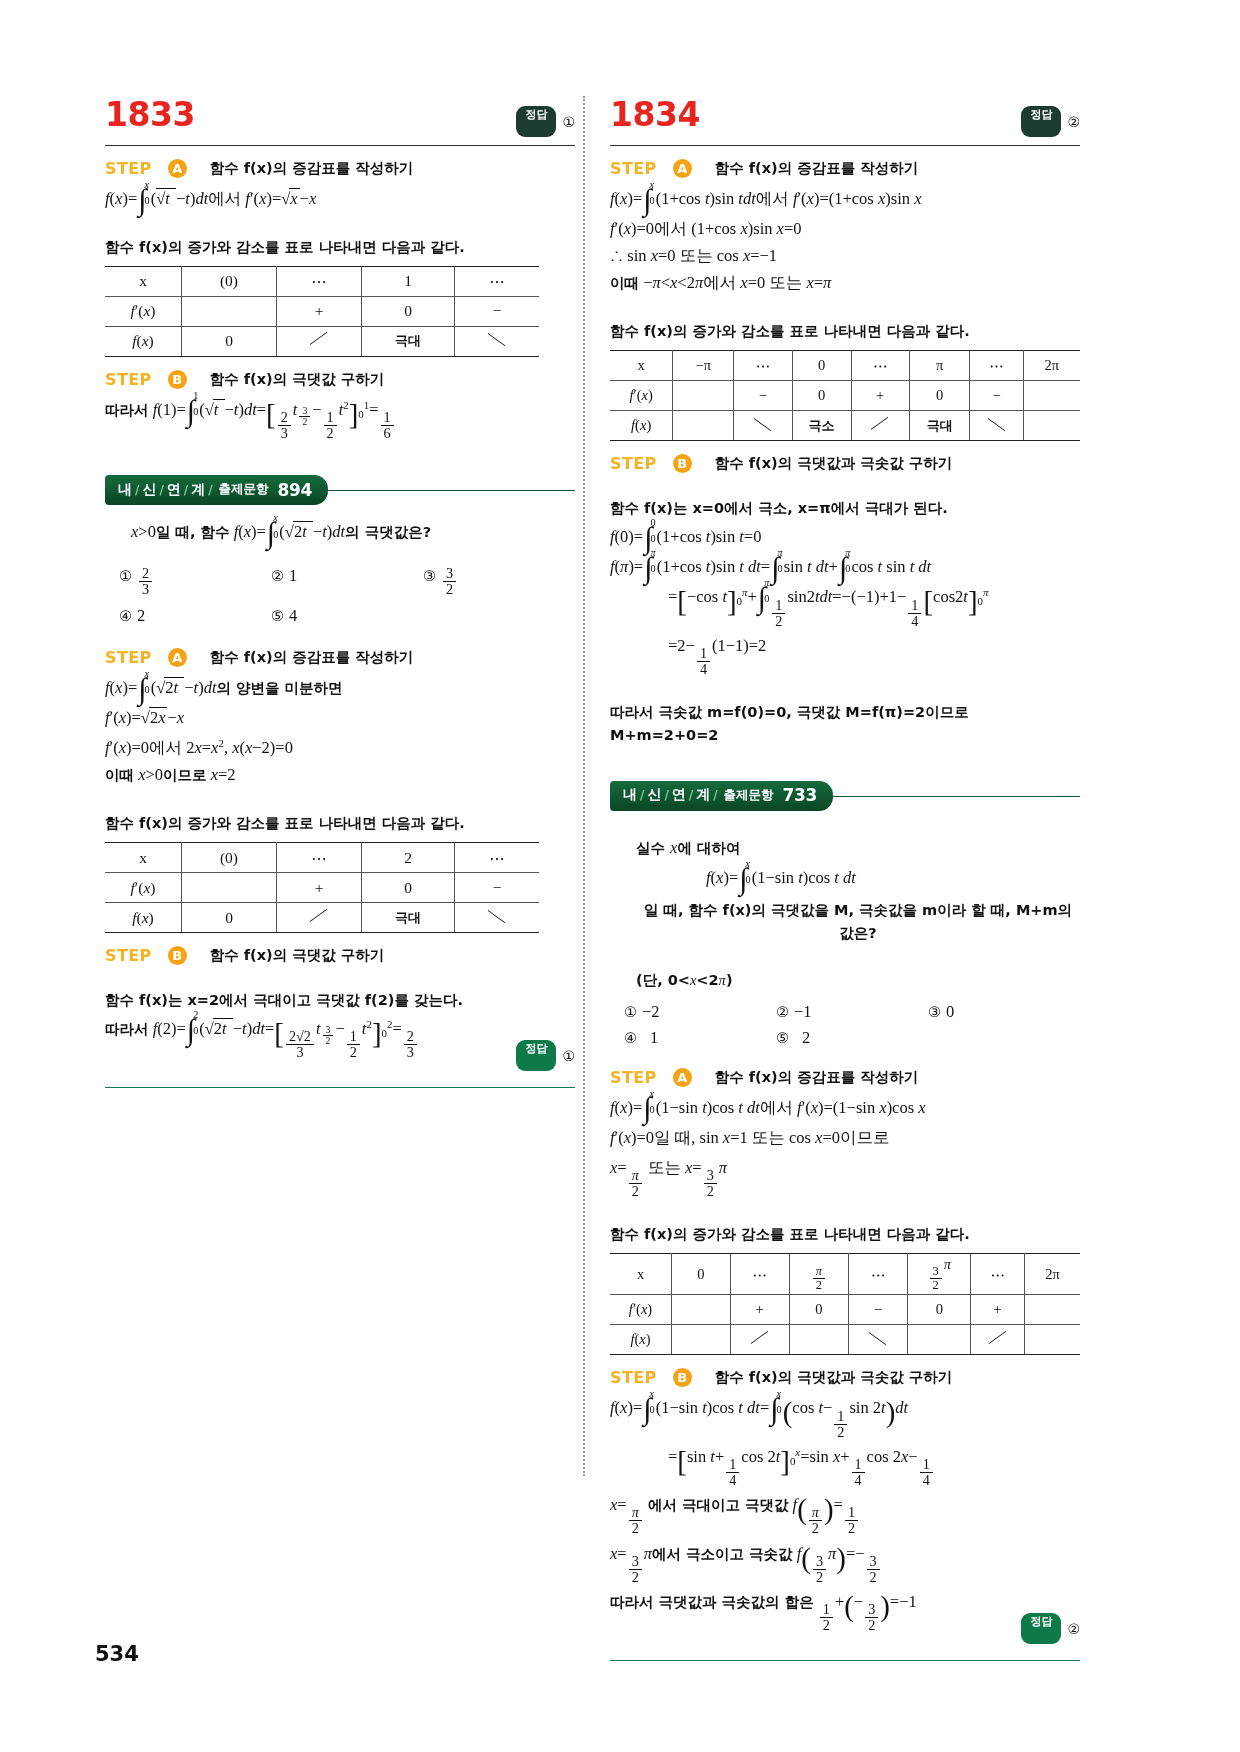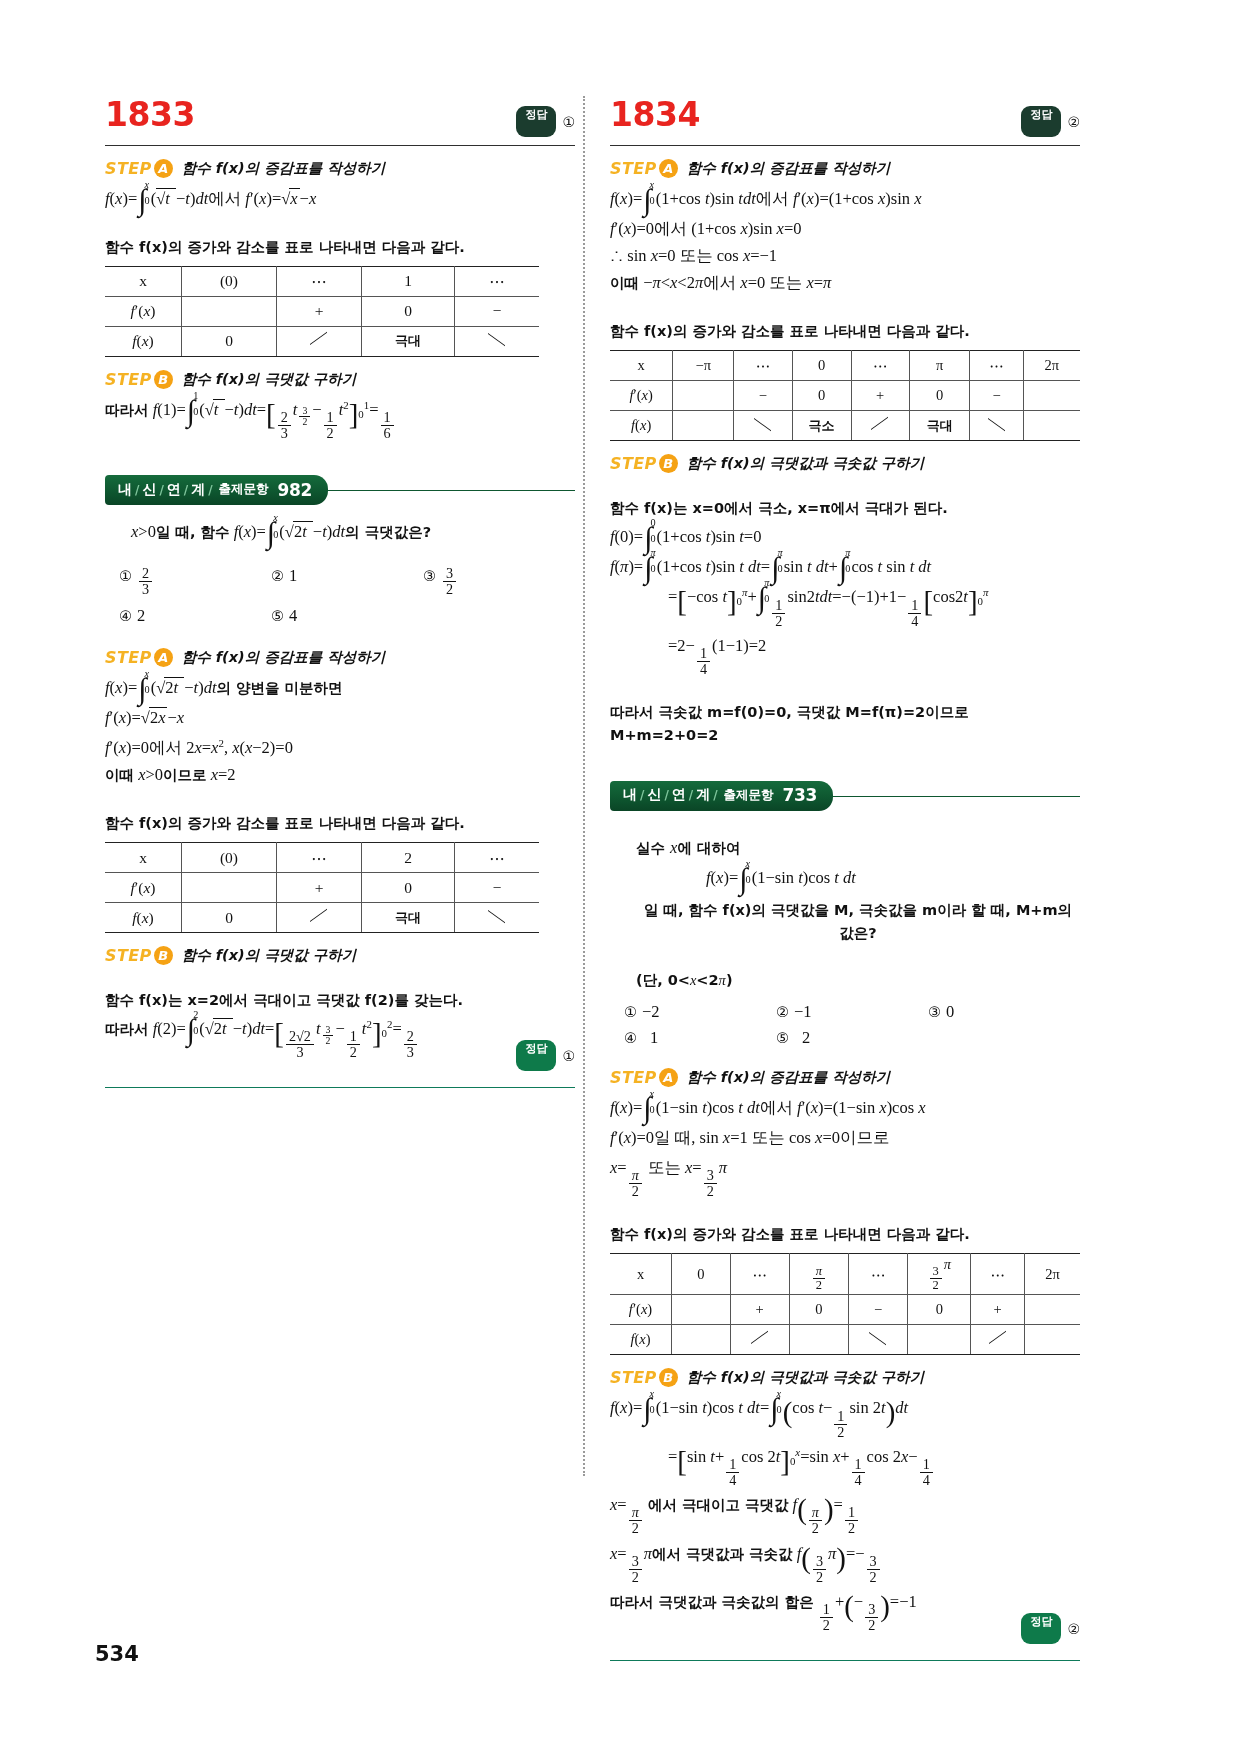--- a/index.html
+++ b/index.html
@@ -46,23 +46,22 @@
     font-family:"DejaVu Sans", sans-serif;
     font-size:14px; color:#111;
   }
   .rule{
     border-top:1.6px solid #2f2f2f;
     margin-top:2px; margin-bottom:12px;
   }
 
   
   .step{
-    display:flex; gap:4px;
+    display:flex; gap:18px;
     margin:13px 0 8px 0;
-    font-style:italic;
   }
   .step-word{
     font-family:"DejaVu Sans", sans-serif;
     font-weight:bold; font-size:16px;
     color:#f5b223; letter-spacing:0.4px;
   }
   .step-circ{
     width:19px; height:19px; border-radius:50%;
     background:#f5a214; color:#fff;
     font-family:"DejaVu Sans", sans-serif;
@@ -289,21 +288,21 @@
       <div class="tab">
         <span class="w">내</span>
         <span class="slash">/</span>
         <span class="w">신</span>
         <span class="slash">/</span>
         <span class="w">연</span>
         <span class="slash">/</span>
         <span class="w">계</span>
         <span class="slash">/</span>
         <span class="sub2">출제문항</span>
-        <span class="num">982</span>
+        <span class="num">894</span>
       </div>
     </div>
 
     <div class="line ind" style="margin-top:14px;">
       <span class="mi">x</span>&gt;0<span class="kr">일 때, 함수</span> <span class="mi">f</span>(<span class="mi">x</span>)=<span class="intg">
           <span class="sign">∫</span>
           <span class="lim">
             <span>0</span>
             <span><span class="mi">x</span></span>
           </span>
@@ -732,21 +731,21 @@
           <span class="den">2</span>
         </span><span class="bigbr">)</span>=<span class="frac">
           <span class="num">1</span>
           <span class="den">2</span>
         </span>
     </div>
     <div class="line">
       <span class="mi">x</span>=<span class="frac">
           <span class="num">3</span>
           <span class="den">2</span>
-        </span><span class="mi">π</span><span class="kr">에서 극댓값과 극솟값</span> <span class="mi">f</span><span class="bigbr">(</span><span class="frac">
+        </span><span class="mi">π</span><span class="kr">에서 극소이고 극솟값</span> <span class="mi">f</span><span class="bigbr">(</span><span class="frac">
           <span class="num">3</span>
           <span class="den">2</span>
         </span><span class="mi">π</span><span class="bigbr">)</span>=−<span class="frac">
           <span class="num">3</span>
           <span class="den">2</span>
         </span>
     </div>
     <div class="line">
       <span class="kr">따라서 극댓값과 극솟값의 합은</span> <span class="frac">
           <span class="num">1</span>

